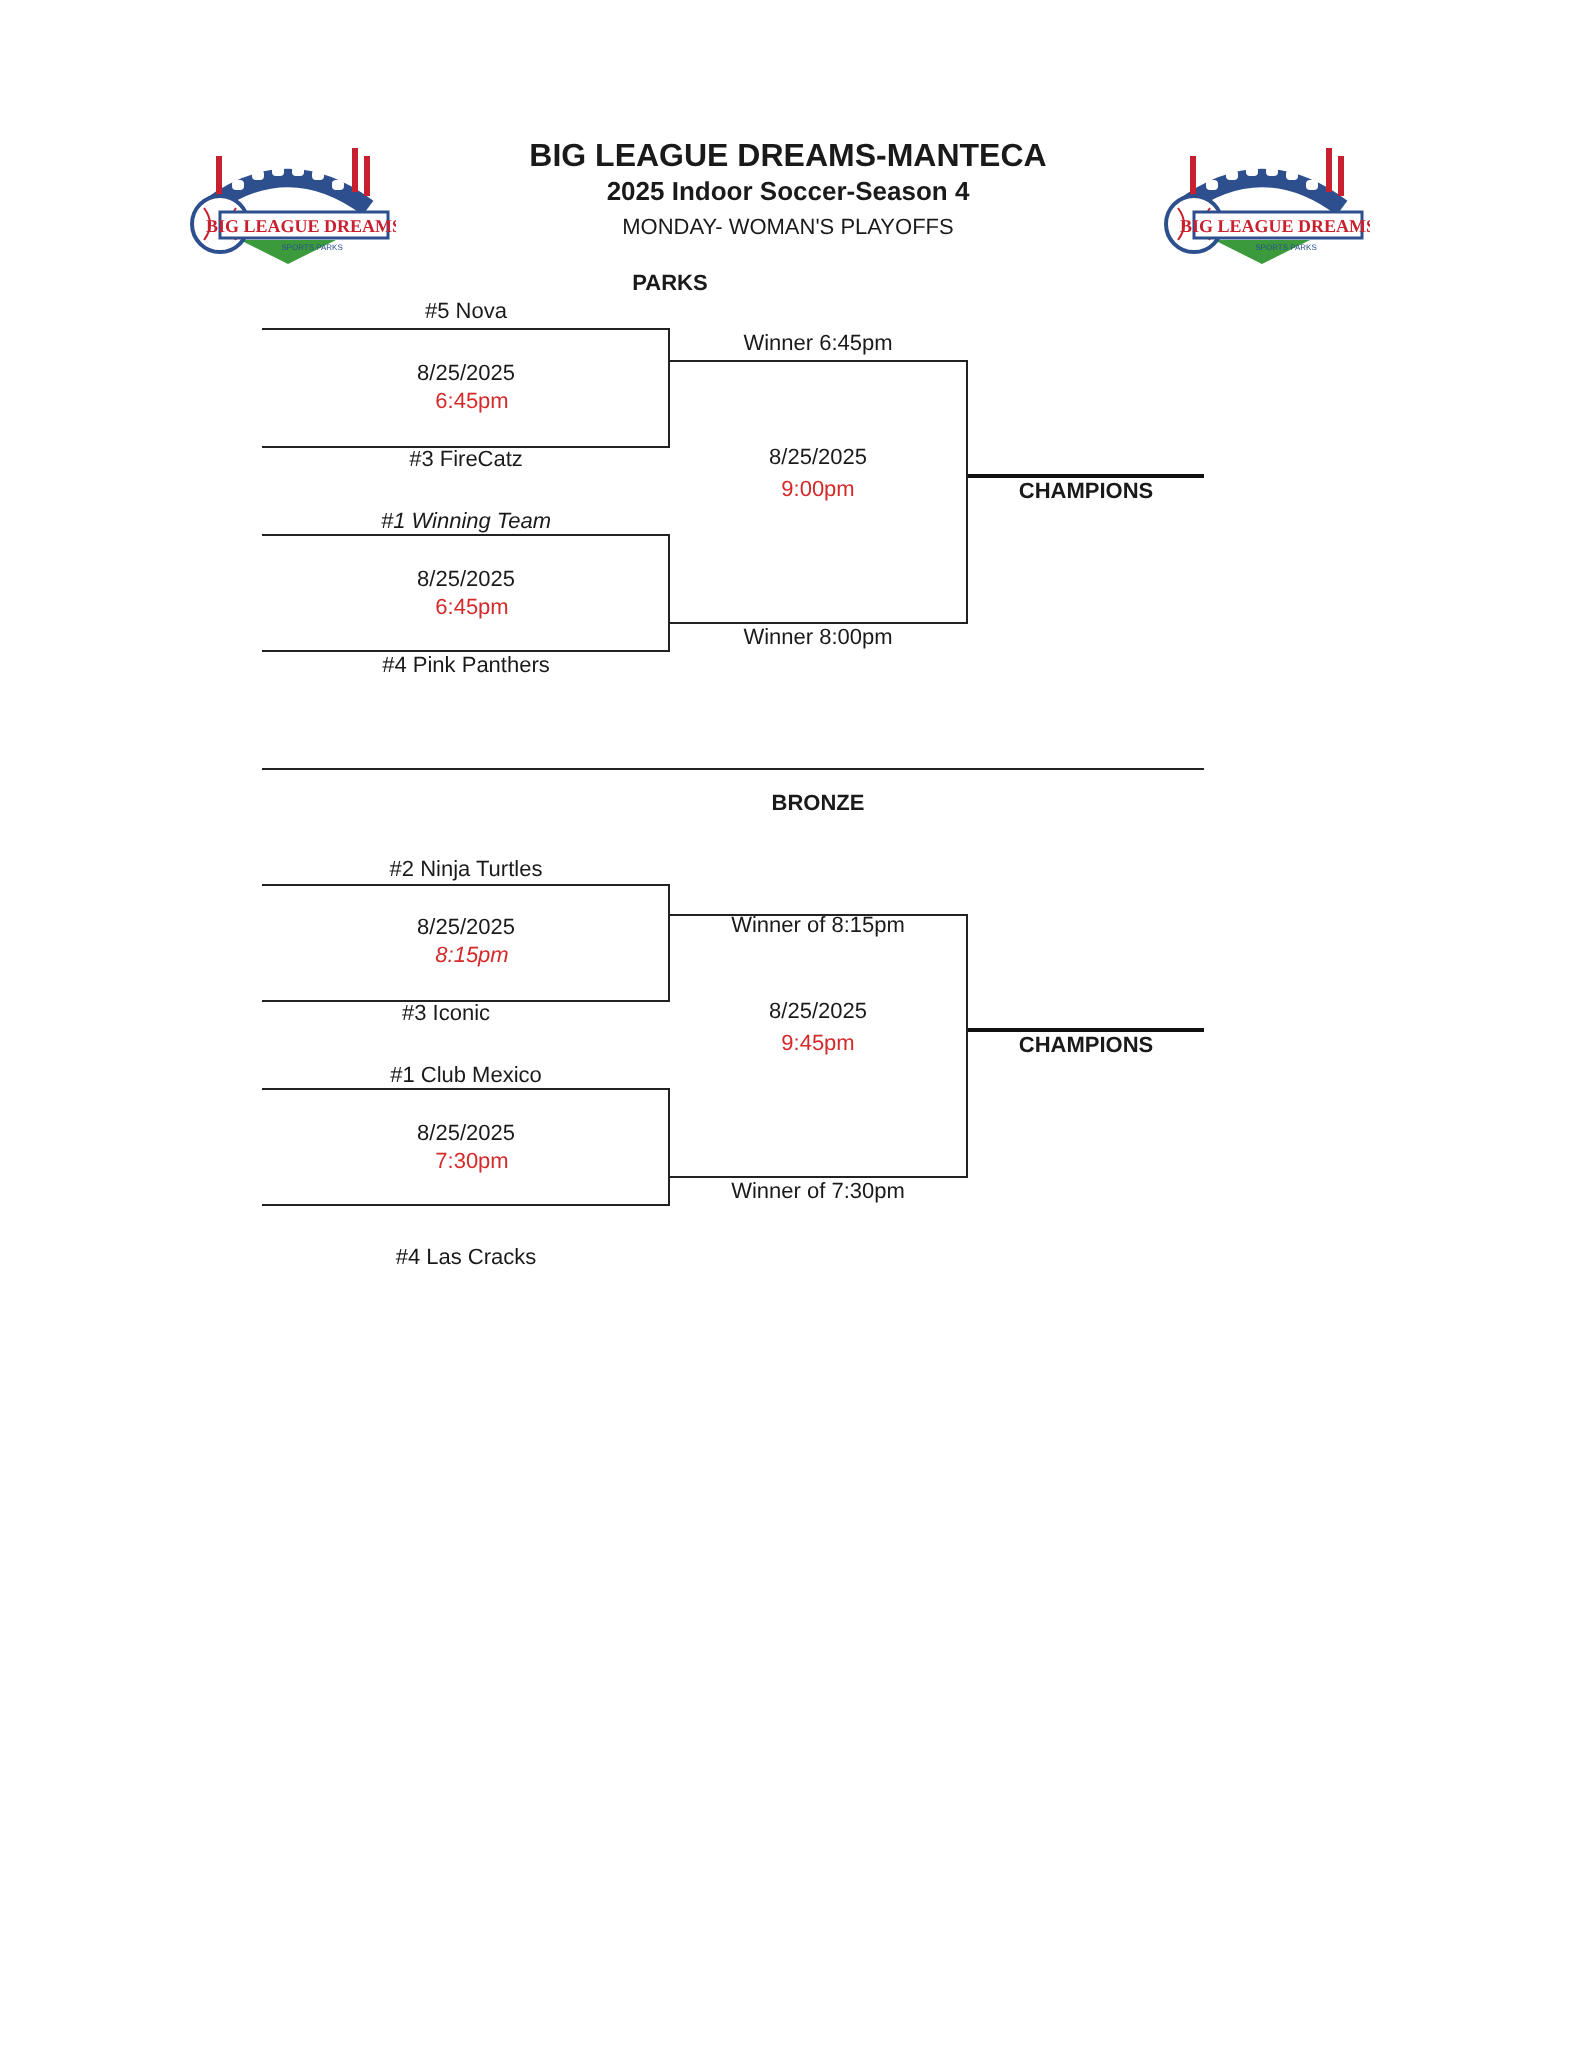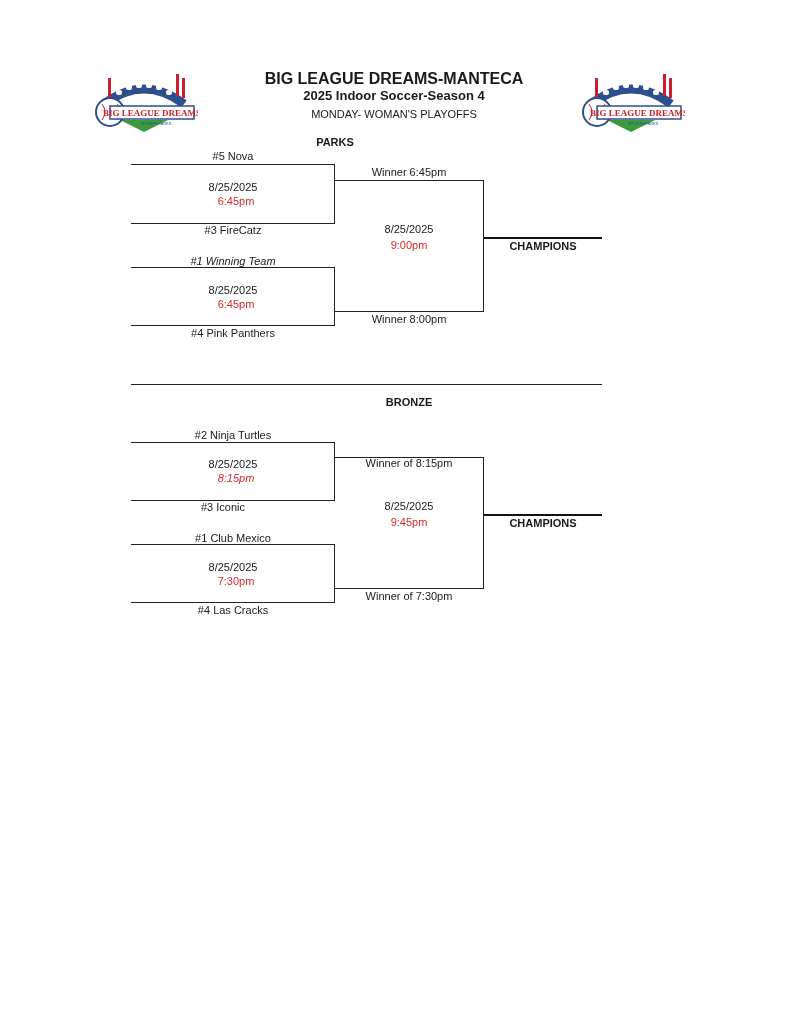--- a/index.html
+++ b/index.html
@@ -117,21 +117,21 @@
     <div class="txt" style="left:223px; top:501px;">#3 Iconic</div>
   </div>
 
   <div>
     <div class="txt" style="left:233px; top:532px;">#1 Club Mexico</div>
     <div class="hline" style="left:131px; top:544px; width:204px;"></div>
     <div class="txt" style="left:233px; top:561px;">8/25/2025</div>
     <div class="txt red" style="left:236px; top:575px;">7:30pm</div>
     <div class="vline" style="left:334px; top:544px; height:59px;"></div>
     <div class="hline" style="left:131px; top:602px; width:204px;"></div>
-    <div class="txt" style="left:233px; top:604px;">#4 Las Cracks</div>
+    <div class="txt" style="left:233px; top:623px;">#4 Las Cracks</div>
   </div>
 
   <div>
     <div class="txt" style="left:409px; top:443px;margin-top:14px;">Winner of 8:15pm</div>
     <div class="hline" style="left:335px; top:457px; width:149px;"></div>
     <div class="txt" style="left:409px; top:500px;">8/25/2025</div>
     <div class="txt red" style="left:409px; top:516px;">9:45pm</div>
     <div class="vline" style="left:483px; top:457px; height:132px;"></div>
     <div class="hline" style="left:335px; top:588px; width:149px;"></div>
     <div class="txt" style="left:409px; top:590px;">Winner of 7:30pm</div>

